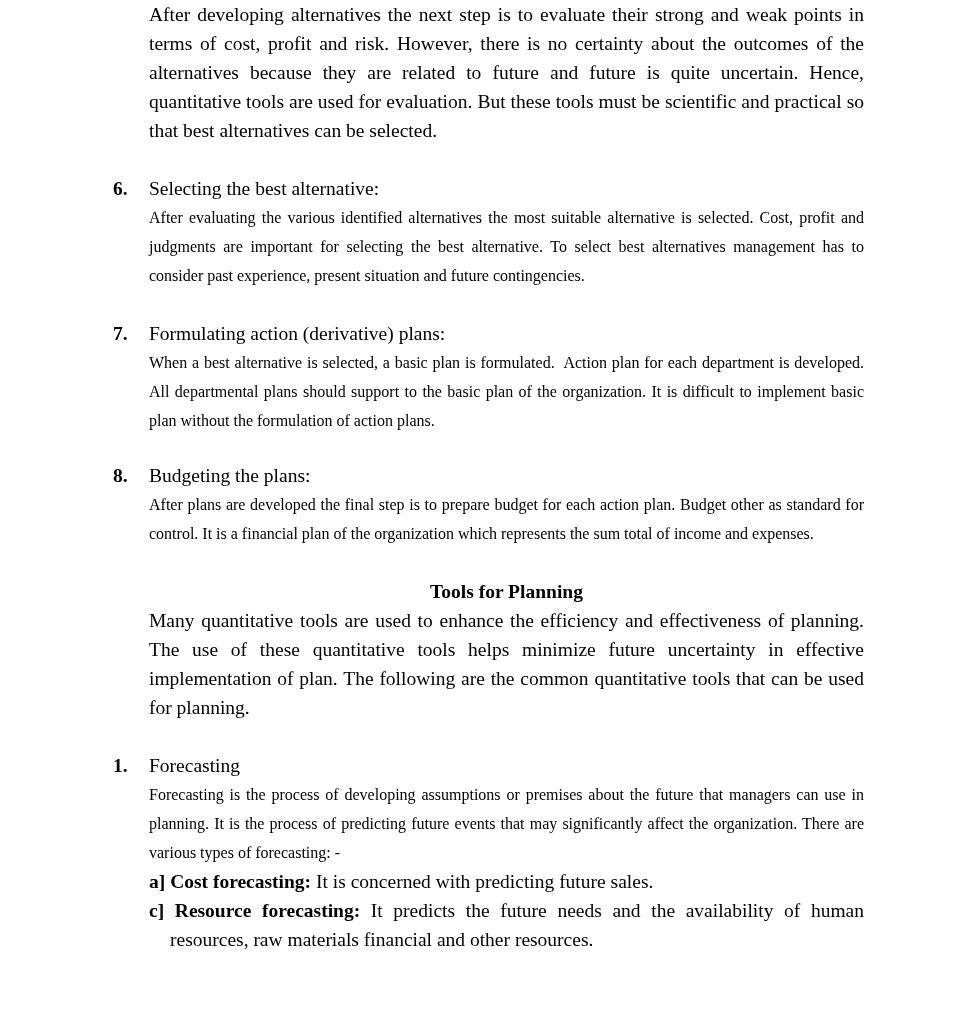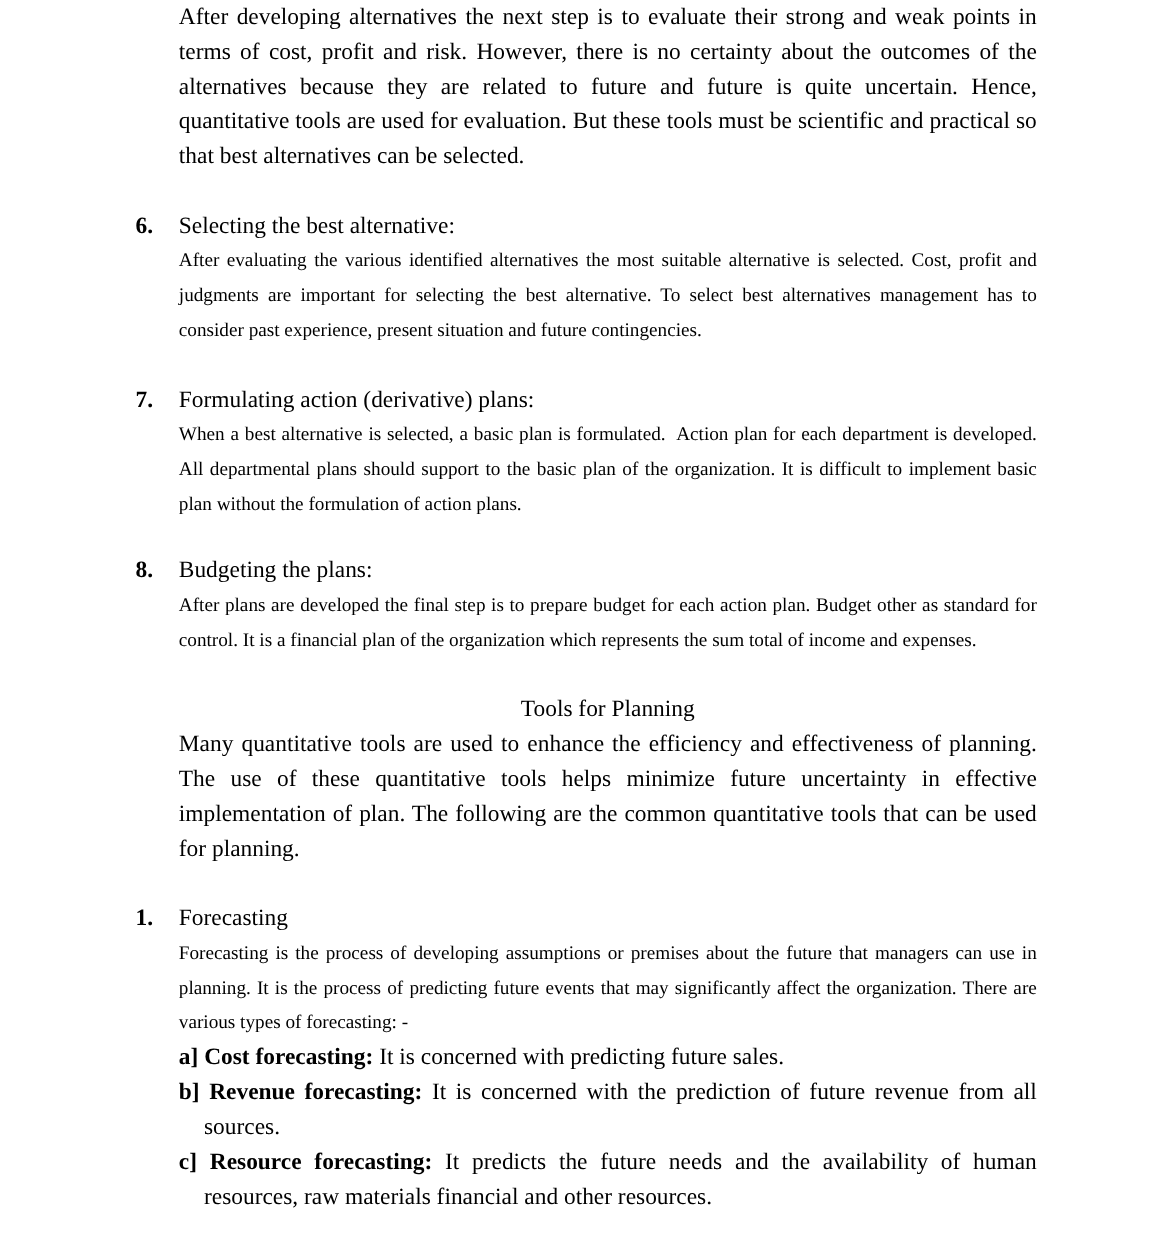--- a/index.html
+++ b/index.html
@@ -68,21 +68,21 @@
     text-align: justify;
     text-justify: inter-word;
     font-size: 16px;
     line-height: 29px;
   }
 
   .center-heading {
     margin: 0;
     padding-left: 36px;
     text-align: center;
-    font-weight: normal;
+    font-weight: bold;
     font-size: 19.5px;
     line-height: 29px;
   }
 
   
   .subitem {
     position: relative;
     padding-left: 36px;           
     margin: 0;
     font-size: 19.5px;
@@ -146,25 +146,20 @@
       <p class="heading">Forecasting</p>
       <p class="body">Forecasting is the process of developing assumptions or premises about the future that managers can use in planning. It is the process of predicting future events that may significantly affect the organization. There are various types of forecasting: -</p>
     </div>
 
     <div class="subitem">
       <span class="sub-inner">
         <b>a]</b><span> </span><b>Cost forecasting:</b><span> </span><span>It is concerned with predicting future sales.</span>
       </span>
     </div>
 
-    <div class="subitem">
-      <span class="sub-inner">
-        <b>b]</b><span> </span><b>Revenue forecasting:</b><span> </span><span>It is concerned with the prediction of future revenue from all sources.</span>
-      </span>
-    </div>
 
     <div class="subitem">
       <span class="sub-inner">
         <b>c]</b><span> </span><b>Resource forecasting:</b><span> </span><span>It predicts the future needs and the availability of human resources, raw materials financial and other resources.</span>
       </span>
     </div>
 
   </div>
 </div>
 

